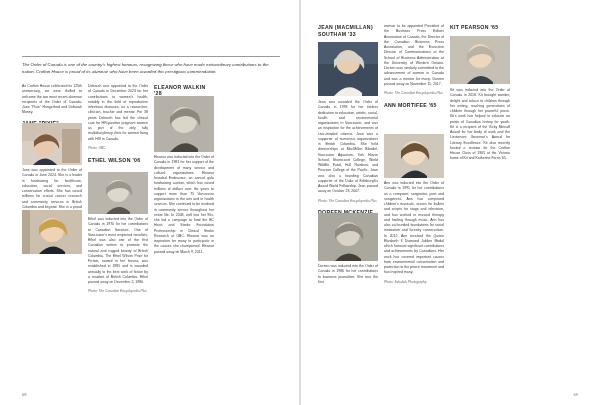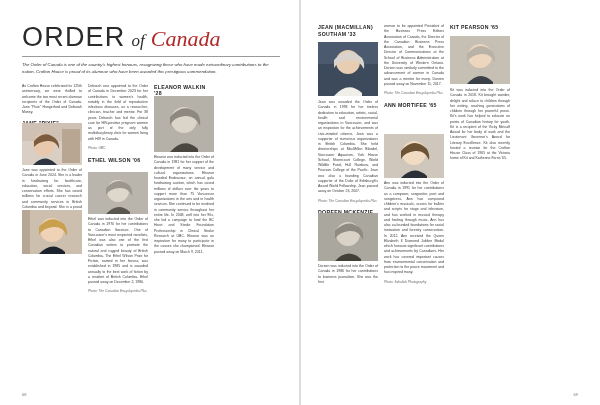--- a/index.html
+++ b/index.html
@@ -106,25 +106,20 @@
   .pg-left { left: 22px; }
   .pg-right { right: 22px; }
 </style>
 </head>
 <body>
 
 <div class="page">
 
   <div class="gutter"></div>
 
-  <div class="masthead">
-    <span class="mast-order">ORDER</span>
-    <span class="mast-of">of</span>
-    <span class="mast-canada">Canada</span>
-  </div>
   <div class="mast-rule"></div>
   <div class="deck">The Order of Canada is one of the country's highest honours, recognizing those who have made extraordinary contributions to the nation. Crofton House is proud of its alumnae who have been awarded this prestigious commendation.</div>
 
   <div class="col" style="left:22px; top:84px; width:60px;">
     <p>As Crofton House celebrated its 125th anniversary, we were thrilled to welcome the two most recent alumnae recipients of the Order of Canada: Jane "Pixie" Hungerford and Deborah Money.</p>
     <p class="name">JANE "PIXIE" HUNGERFORD '62</p>
   </div>
 
   <div class="photo" style="left:22px; top:123px; width:60px; height:42px;">
     <svg width="60" height="42" viewBox="0 0 60 42" preserveAspectRatio="none">

